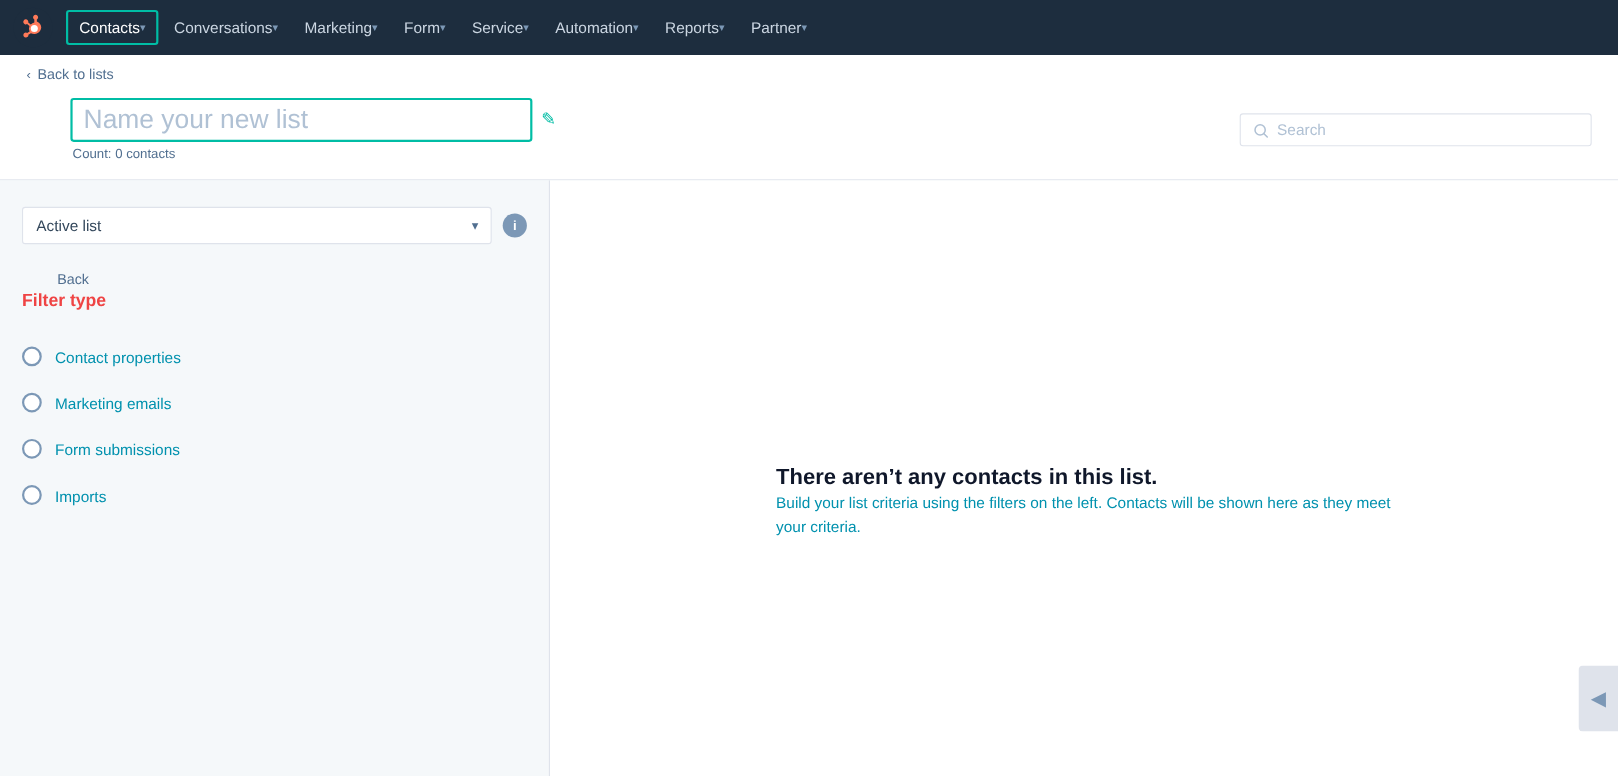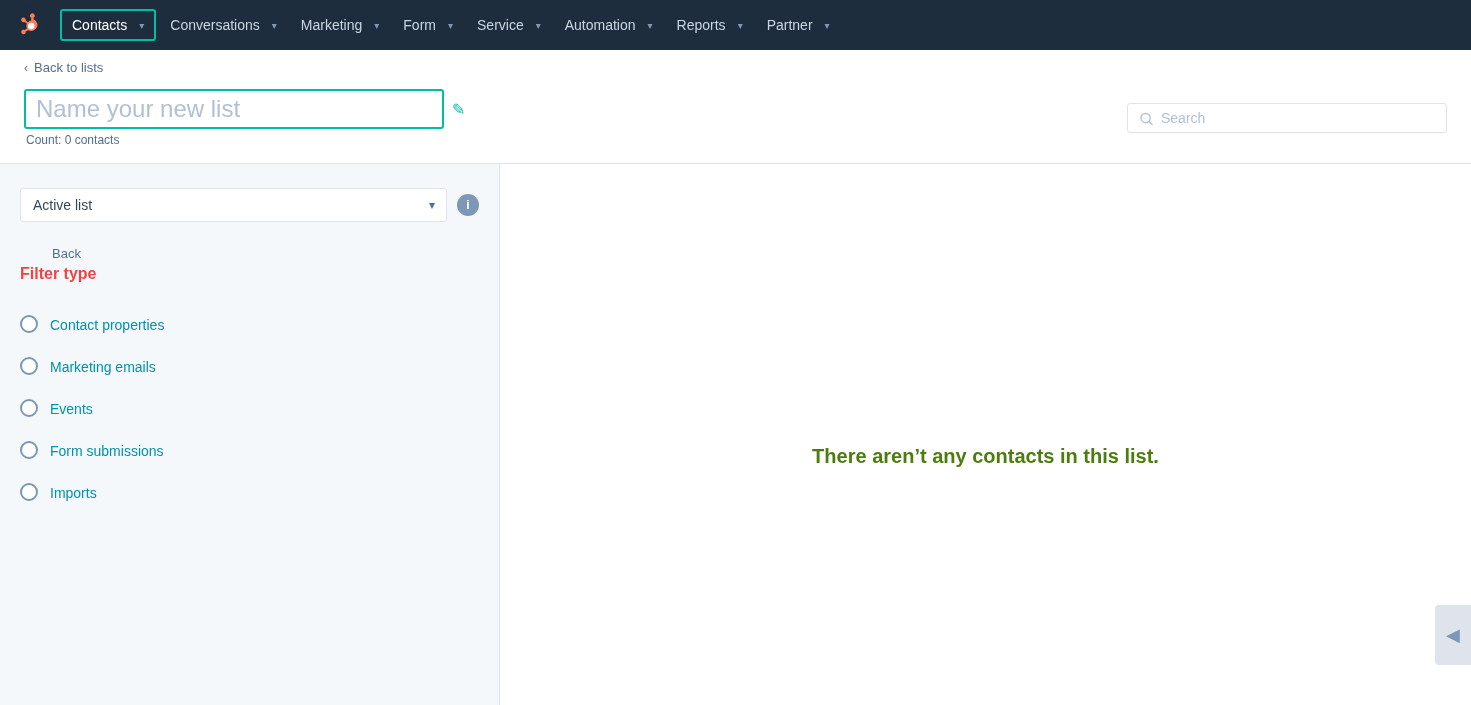--- a/index.html
+++ b/index.html
@@ -21,21 +21,21 @@
       flex-shrink: 0;
     }
     .topnav-item {
       color: #cbd6e2;
       font-size: 14px;
       padding: 6px 10px;
       border-radius: 3px;
       cursor: pointer;
       display: flex;
       align-items: center;
-      gap: 12px;
+      gap: 0;
       white-space: nowrap;
       border: none;
       background: none;
     }
     .topnav-item.active {
       background: transparent;
       color: #fff;
       border: 2px solid #00bda5;
       border-radius: 3px;
     }
@@ -57,20 +57,21 @@
       cursor: pointer;
       text-decoration: none;
     }
     .back-chevron { font-size: 12px; }
 
     .list-header {
       display: flex;
       align-items: flex-start;
       justify-content: space-between;
       padding: 8px 0 16px 0;
+      margin-left: 40px;
     }
     .list-title-block {}
     .list-name-input-wrapper {
       display: flex;
       align-items: center;
       gap: 8px;
     }
     .list-name-input {
       font-size: 24px;
       color: #b0c1d4;
@@ -214,21 +215,21 @@
       justify-content: center;
       padding: 40px;
     }
     .empty-state {
       text-align: left;
       max-width: 560px;
     }
     .empty-state-title {
       font-size: 20px;
       font-weight: 700;
-      color: #4d7c0f;
+      color: #0f172a;
     }
     .empty-state-desc {
       font-size: 14px;
       color: #0091ae;
       line-height: 1.6;
     }
 
     
     .scroll-arrow {
       position: fixed;
@@ -338,35 +339,32 @@
       <div class="filter-option">
         <div class="filter-radio"></div>
         <span class="filter-option-label">Contact properties</span>
       </div>
       <div class="filter-option">
         <div class="filter-radio"></div>
         <span class="filter-option-label">Marketing emails</span>
       </div>
       <div class="filter-option">
         <div class="filter-radio"></div>
-        <span class="filter-option-label">Events</span>
-      </div>
-      <div class="filter-option">
-        <div class="filter-radio"></div>
         <span class="filter-option-label">Form submissions</span>
       </div>
       <div class="filter-option">
         <div class="filter-radio"></div>
         <span class="filter-option-label">Imports</span>
       </div>
     </div>
   </div>
 
   <div class="right-panel">
     <div class="empty-state">
       <div class="empty-state-title">There aren’t any contacts in this list.</div>
+      <div class="empty-state-desc">Build your list criteria using the filters on the left. Contacts will be shown here as they meet your criteria.</div>
     </div>
   </div>
 </div>
 
 <div class="scroll-arrow">
   <span>◀</span>
 </div>
 
 </body></html>

